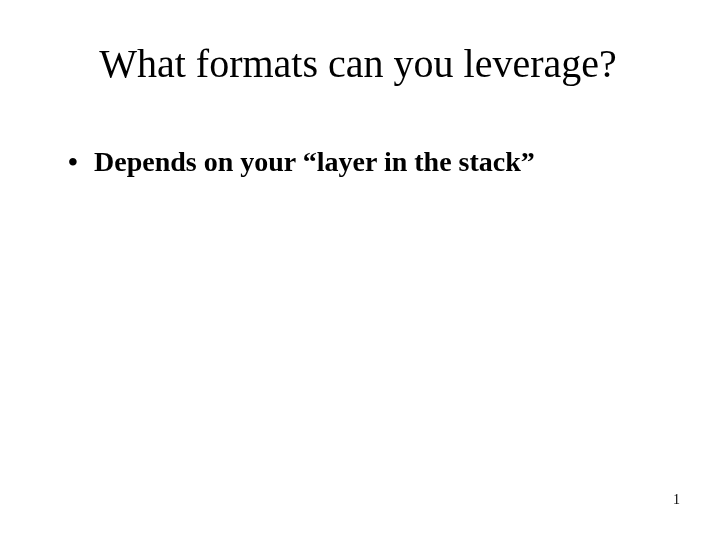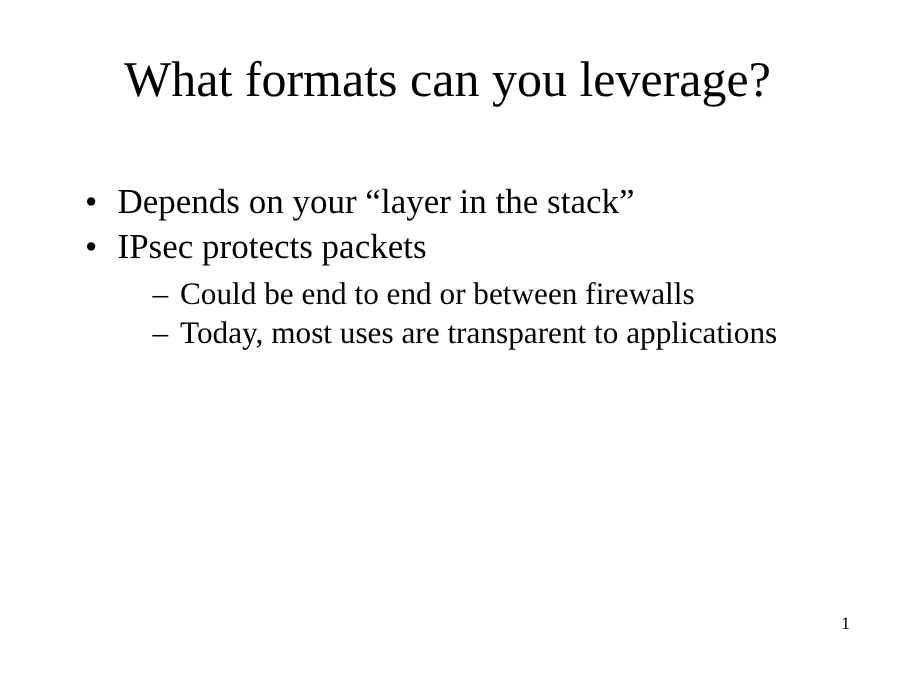--- a/index.html
+++ b/index.html
@@ -29,20 +29,21 @@
   .body {
     position: absolute;
     top: 145px;
     left: 68px;
     width: 600px;
   }
   ul.level1 {
     margin: 0;
     padding: 0;
     list-style: none;
+    font-weight: bold;
   }
   ul.level1 > li {
     position: relative;
     padding-left: 26px;
     font-size: 28px;
     line-height: 1.22;
     margin-bottom: 2px;
   }
   ul.level1 > li::before {
     content: "•";
@@ -80,25 +81,18 @@
 </head>
 <body>
 
 <div class="slide">
 
   <div class="title">What formats can you leverage?</div>
 
   <div class="body">
     <ul class="level1">
       <li>Depends on your “layer in the stack”</li>
-      <li>
-        <span>IPsec protects packets</span>
-        <ul class="level2">
-          <li>Could be end to end or between firewalls</li>
-          <li>Today, most uses are transparent to applications</li>
-        </ul>
-      </li>
     </ul>
   </div>
 
   <div class="pagenum">1</div>
 
 </div>
 
 </body></html>

